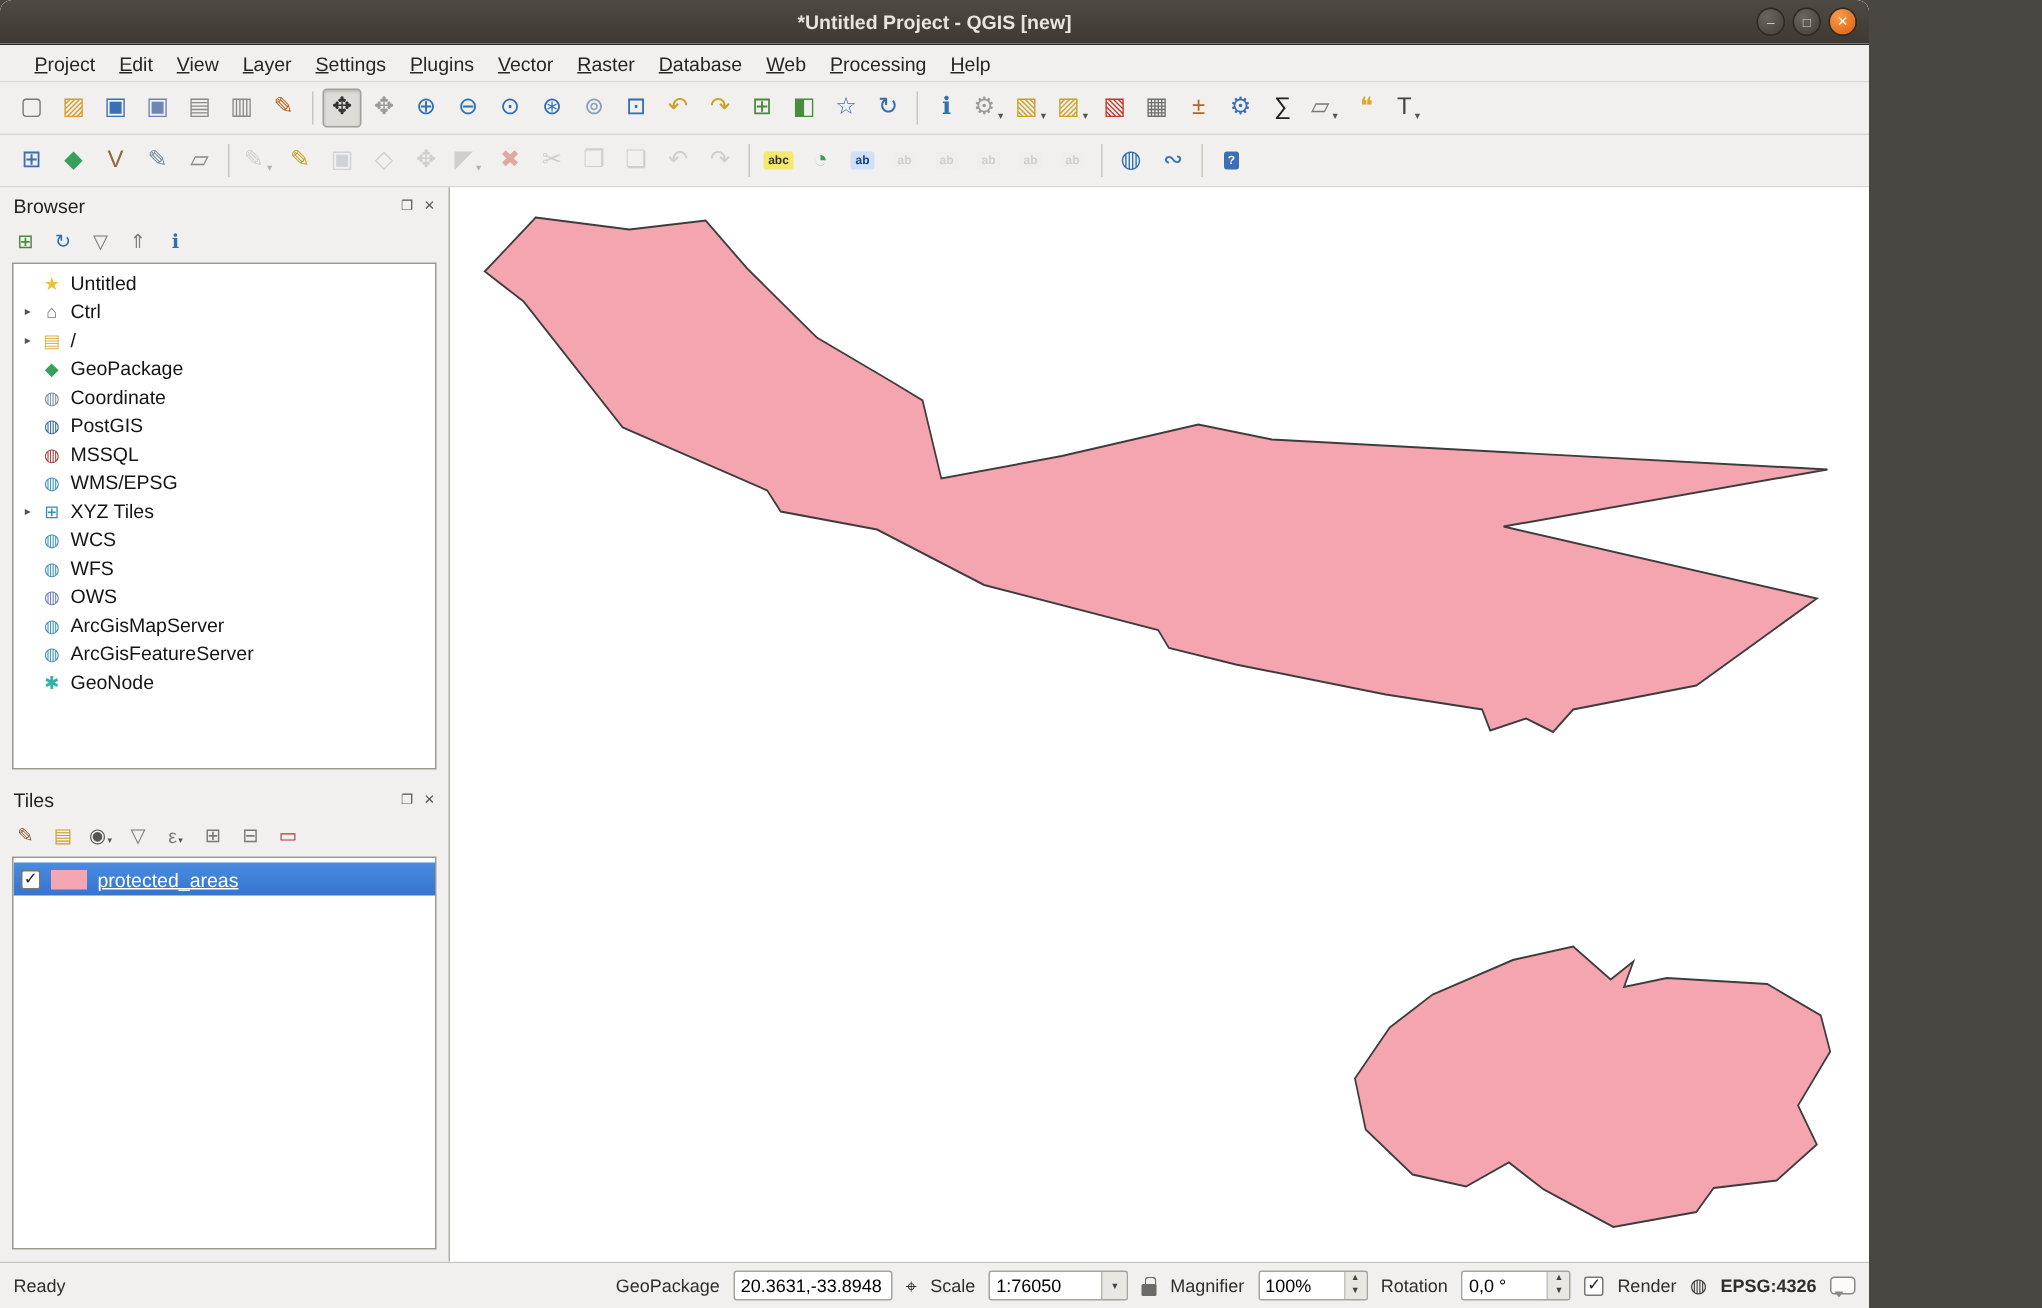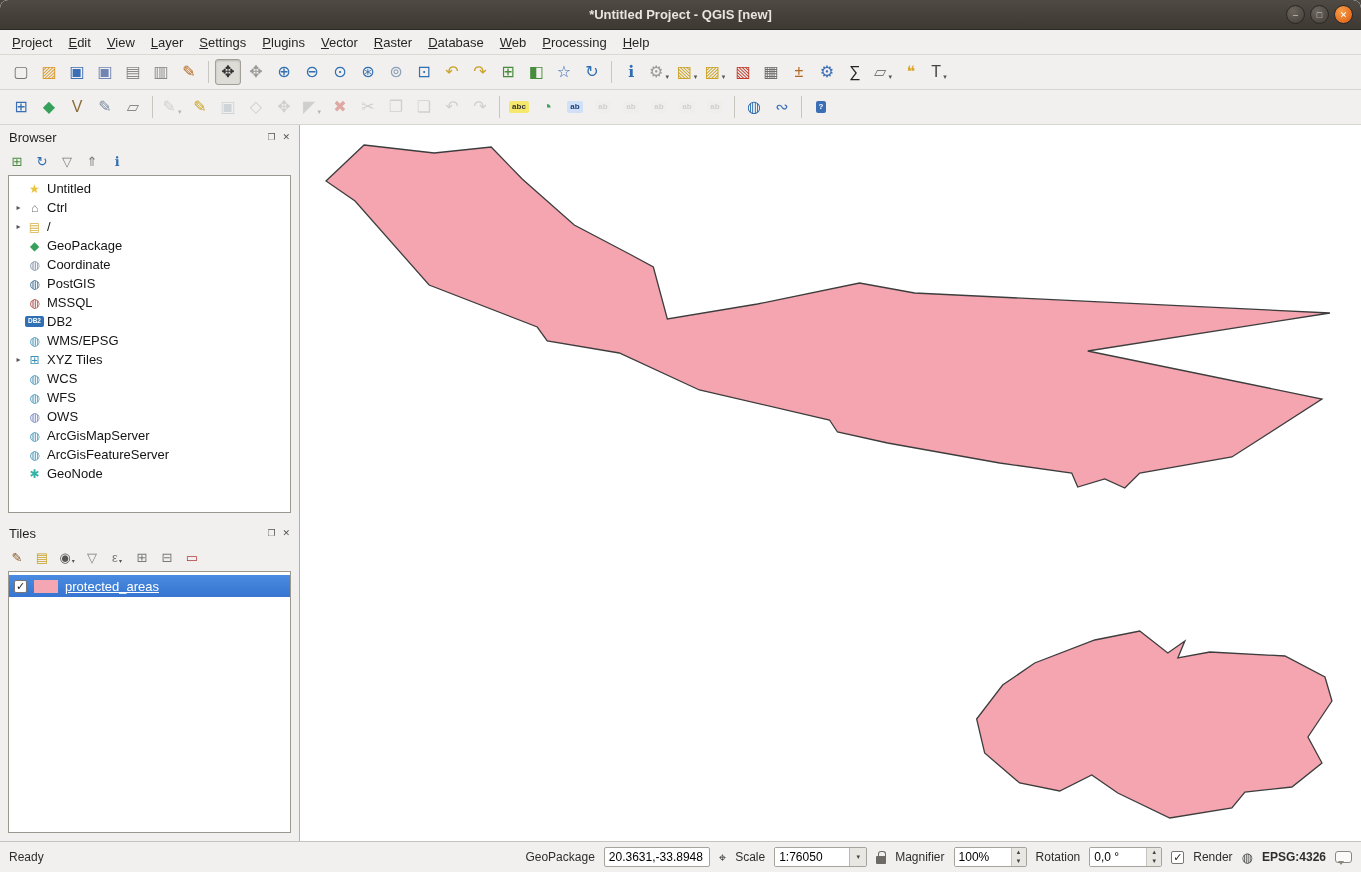--- a/index.html
+++ b/index.html
@@ -1,31 +1,31 @@
 <!DOCTYPE html>
 <html><head>
 <meta charset="utf-8">
 <style>
   * { box-sizing: border-box; margin: 0; padding: 0; }
   html,body { width:100%; height:100%; background:#4a4742; }
   body { font-family: "Liberation Sans", "DejaVu Sans", sans-serif; }
-  .window { width:1361px; height:872px; background:#f1f0ee; border-radius:8px 8px 0 0; overflow:hidden; position:relative; }
+  .window { width:1246px; height:872px; background:#f1f0ee; border-radius:8px 8px 0 0; overflow:hidden; position:relative; }
 
   
   .titlebar { height:30px; background:linear-gradient(#4f4a43,#3d3933); border-bottom:1px solid #2c2925;
               display:flex; align-items:center; justify-content:center; position:relative; border-radius:8px 8px 0 0; }
   .titlebar .title { color:#e9e5dd; font-size:13px; font-weight:bold; }
   .win-buttons { position:absolute; right:8px; top:5px; display:flex; gap:5px; }
   .win-btn { width:19px; height:19px; border-radius:50%; border:1px solid #2c2925; color:#d9d4cb; font-size:9px;
              display:flex; align-items:center; justify-content:center;
              background:radial-gradient(circle at 35% 30%, #6b655d, #413d37); cursor:pointer; }
   .win-btn.close { background:radial-gradient(circle at 35% 30%, #f79c46, #dd5c10); color:#fff; }
 
   
-  .menubar { height:25px; background:#f1f0ee; border-bottom:1px solid #dcd9d4; display:flex; align-items:center; padding:0 4px; }
+  .menubar { height:25px; background:#f1f0ee; border-bottom:1px solid #dcd9d4; display:flex; align-items:center; padding:0 15px; }
   .menu-item { font-size:13px; color:#262626; padding:3px 8px; cursor:pointer; border-radius:2px; }
   .menu-item u { text-decoration:underline; }
 
   
   .toolbar { height:35px; background:#f1f0ee; border-bottom:1px solid #d8d5d0; display:flex; align-items:center; padding:0 8px; gap:2px; }
   .tool { min-width:26px; height:26px; display:flex; align-items:center; justify-content:center; border-radius:3px;
           font-size:16px; cursor:pointer; position:relative; padding:0 2px; }
   .tool .glyph { line-height:1; }
   .tool .glyph.badge { font-size:8px; font-weight:bold; padding:2px 3px; border-radius:2px; }
   .tool .dd { font-size:7px; color:#555; margin-left:2px; align-self:flex-end; padding-bottom:4px; }
@@ -383,25 +383,20 @@
               <span class="tree-icon" style="color: rgb(51, 103, 145);">◍</span>
               <span class="tree-label">PostGIS</span>
             </div>
             <div class="tree-row">
               <span class="tree-arrow"></span>
               <span class="tree-icon" style="color: rgb(163, 60, 60);">◍</span>
               <span class="tree-label">MSSQL</span>
             </div>
             <div class="tree-row">
               <span class="tree-arrow"></span>
-              <span class="tree-icon badge" style="color: rgb(255, 255, 255); background: rgb(47, 111, 178);">DB2</span>
-              <span class="tree-label">DB2</span>
-            </div>
-            <div class="tree-row">
-              <span class="tree-arrow"></span>
               <span class="tree-icon" style="color: rgb(59, 143, 181);">◍</span>
               <span class="tree-label">WMS/EPSG</span>
             </div>
             <div class="tree-row">
               <span class="tree-arrow">▸</span>
               <span class="tree-icon" style="color: rgb(59, 143, 181);">⊞</span>
               <span class="tree-label">XYZ Tiles</span>
             </div>
             <div class="tree-row">
               <span class="tree-arrow"></span>

